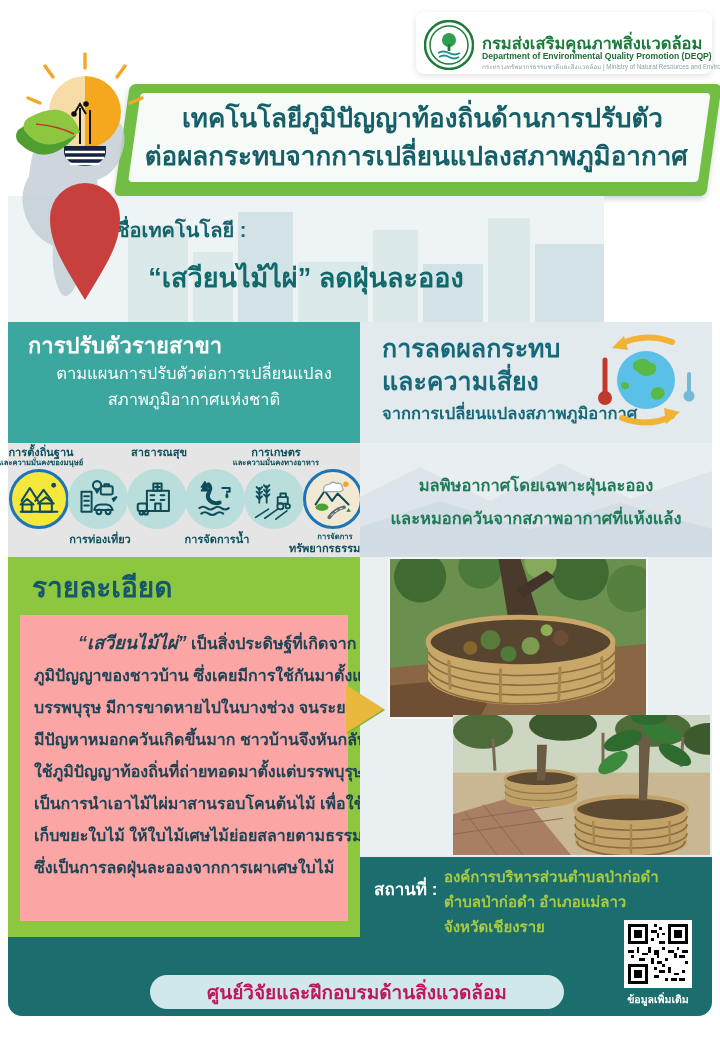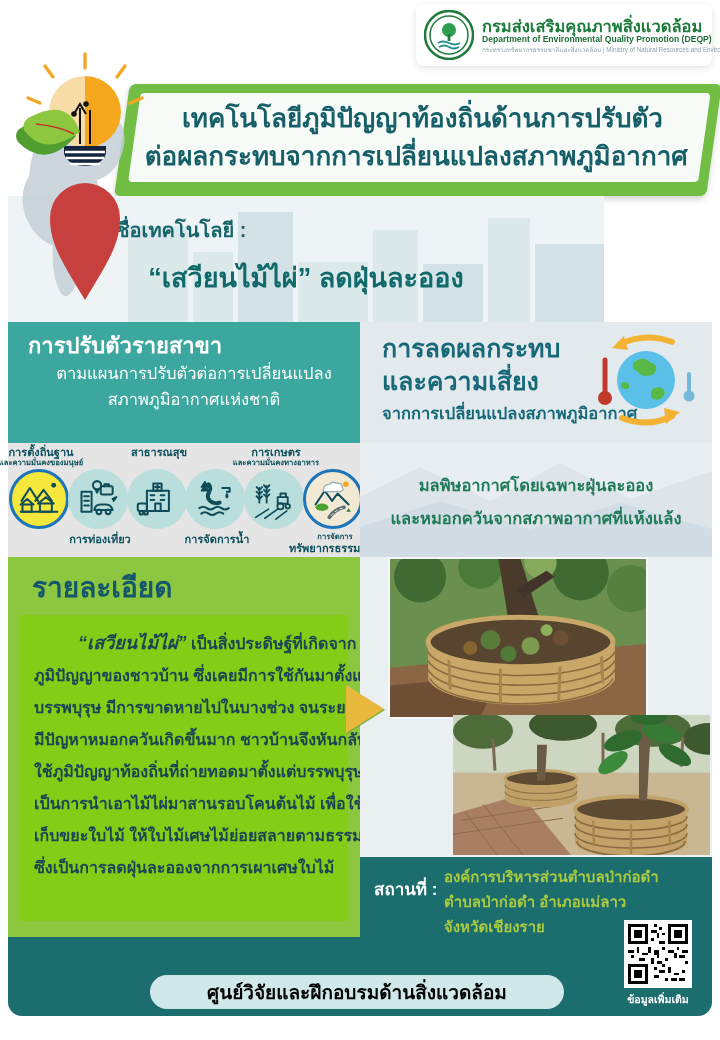--- a/index.html
+++ b/index.html
@@ -1,21 +1,21 @@
 <!DOCTYPE html>
 <html><head>
 <meta charset="utf-8">
 <style>
   html,body{margin:0;padding:0;background:#ffffff;}
   body{font-family:"Liberation Sans","DejaVu Sans",sans-serif;}
   .page{position:relative;width:720px;height:1040px;background:#ffffff;overflow:hidden;}
 
   
-  .logo-block{position:absolute;top:4px;right:8px;width:296px;height:62px;background:#fff;
-    border-radius:8px;box-shadow:0 2px 6px rgba(0,0,0,.12);display:flex;align-items:center;padding:4px 8px;box-sizing:border-box;}
+  .logo-block{position:absolute;top:12px;right:8px;width:296px;height:62px;background:#fff;
+    border-radius:8px;box-shadow:0 2px 6px rgba(0,0,0,.12);display:flex;align-items:flex-end;padding:4px 8px;box-sizing:border-box;}
   .logo-emblem{width:50px;height:50px;flex:0 0 50px;margin-right:8px;}
   .logo-texts{display:flex;flex-direction:column;line-height:1.12;}
   .logo-th{color:#1c7a3a;font-weight:bold;font-size:16.5px;white-space:nowrap;}
   .logo-en{color:#1d6e35;font-weight:bold;font-size:8.6px;white-space:nowrap;}
   .logo-min{color:#90a0a6;font-size:6.3px;white-space:nowrap;margin-top:1px;}
 
   
   .banner{position:absolute;left:122px;top:84px;width:592px;height:112px;background:#72be44;
     transform:skewX(-8deg);border-radius:6px;box-shadow:0 3px 6px rgba(0,0,0,.18);}
   .banner-inner{position:absolute;left:12px;top:9px;right:10px;bottom:14px;background:#f6fbf8;border-radius:4px;
@@ -60,21 +60,21 @@
 
   
   .band-impact{position:absolute;left:360px;top:443px;width:352px;height:114px;background:#e8eef1;overflow:hidden;}
   .band-impact svg{position:absolute;left:0;bottom:0;}
   .impact-desc{position:absolute;left:0;top:26px;width:100%;text-align:center;color:#1f7a58;font-weight:bold;
     font-size:16.5px;line-height:2.0;}
 
   
   .panel-details{position:absolute;left:8px;top:557px;width:352px;height:380px;background:#8dc63f;}
   .details-heading{position:absolute;left:24px;top:8px;color:#14566b;font-weight:bold;font-size:28px;}
-  .details-inner{position:absolute;left:12px;top:58px;width:328px;height:306px;background:#84cc16;
+  .details-inner{position:absolute;left:12px;top:58px;width:328px;height:306px;background:#fca5a5;
     padding:12px 12px 0 14px;box-sizing:border-box;}
   .p-line{color:#1d4355;font-weight:600;font-size:16px;line-height:32px;white-space:nowrap;}
   .p-line.first{padding-left:44px;}
   .p-lead{font-weight:bold;font-style:italic;font-size:18px;}
 
   
   .photo-area{position:absolute;left:360px;top:557px;width:352px;height:300px;background:#eaeff2;}
   .photo1{position:absolute;left:28px;top:0px;width:256px;height:158px;border:2px solid #f4f6f7;box-sizing:content-box;}
   .photo2{position:absolute;left:93px;top:158px;width:257px;height:140px;}
   .photo-arrow{position:absolute;left:-14px;top:128px;width:0;height:0;
@@ -82,21 +82,21 @@
     filter:drop-shadow(1px 1px 0 #7fae3a);}
 
   
   .loc-band{position:absolute;left:360px;top:857px;width:352px;height:80px;background:#1c6e6e;}
   .loc-label{position:absolute;left:14px;top:18px;color:#ffffff;font-weight:bold;font-size:17px;}
   .loc-lines{position:absolute;left:84px;top:8px;color:#aacb40;font-weight:bold;font-size:15px;line-height:1.65;}
 
   
   .footer-band{position:absolute;left:8px;top:937px;width:704px;height:79px;background:#1c6e6e;border-radius:0 0 14px 14px;}
   .footer-pill{position:absolute;left:142px;top:38px;width:414px;height:34px;background:#d0e8ea;border-radius:17px;
-    display:flex;align-items:center;justify-content:center;color:#000000;font-weight:bold;font-size:19px;}
+    display:flex;align-items:center;justify-content:center;color:#be185d;font-weight:bold;font-size:19px;}
   .qr-block{position:absolute;left:610px;top:-17px;width:80px;text-align:center;}
   .qr-box{width:68px;height:68px;background:#ffffff;margin:0 auto;padding:4px;box-sizing:border-box;}
   .qr-label{color:#ffffff;font-size:10.5px;font-weight:bold;margin-top:3px;}
 </style>
 </head>
 <body>
 
 <div class="page">
 
   <div class="logo-block">

